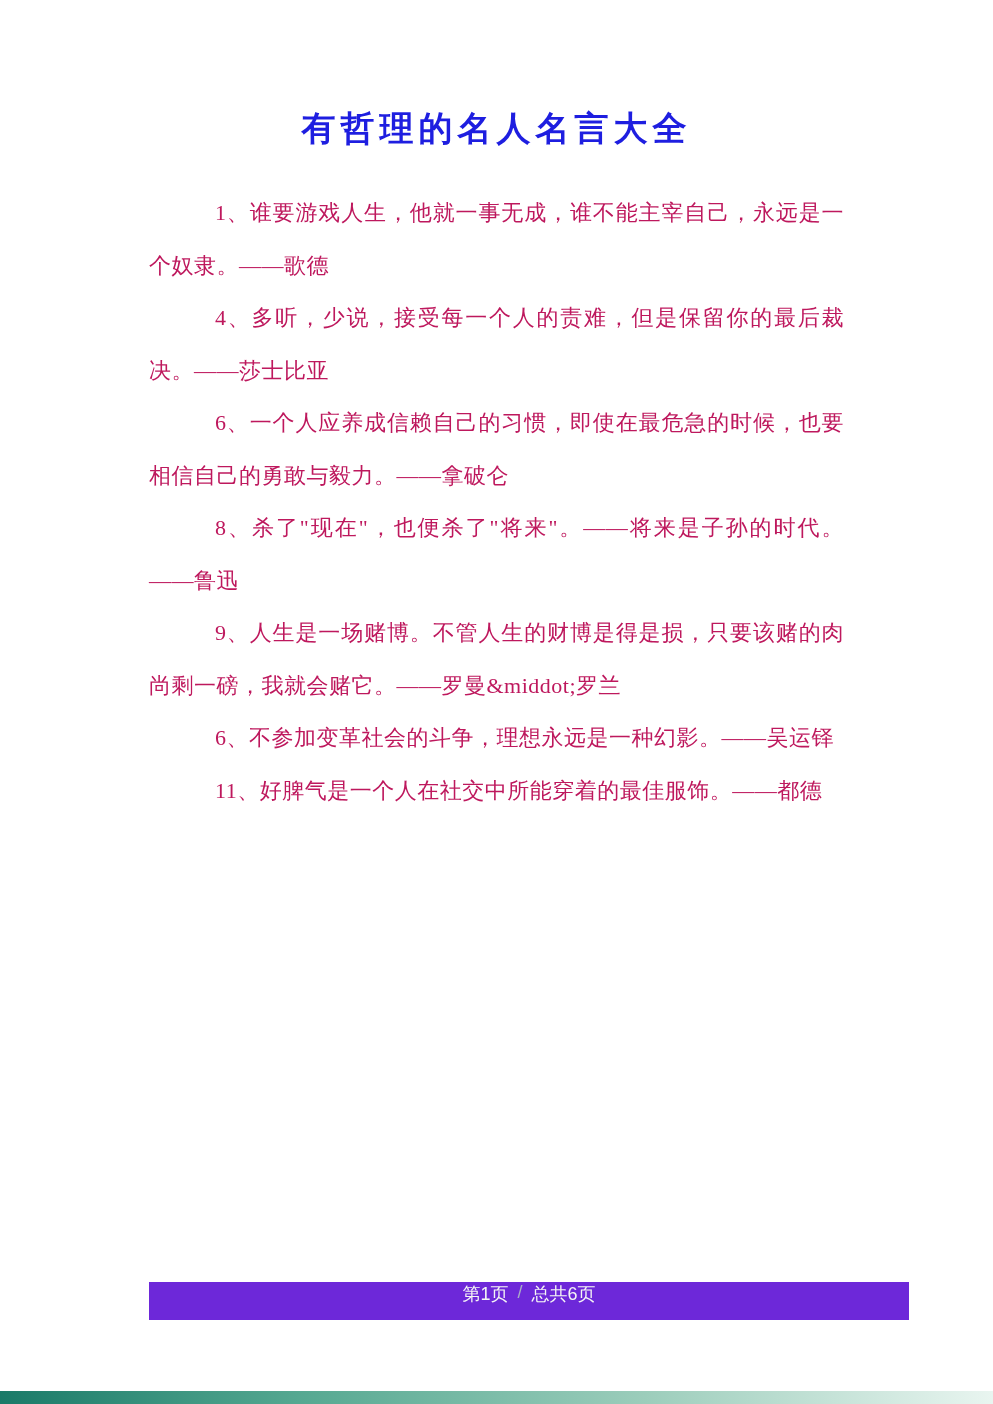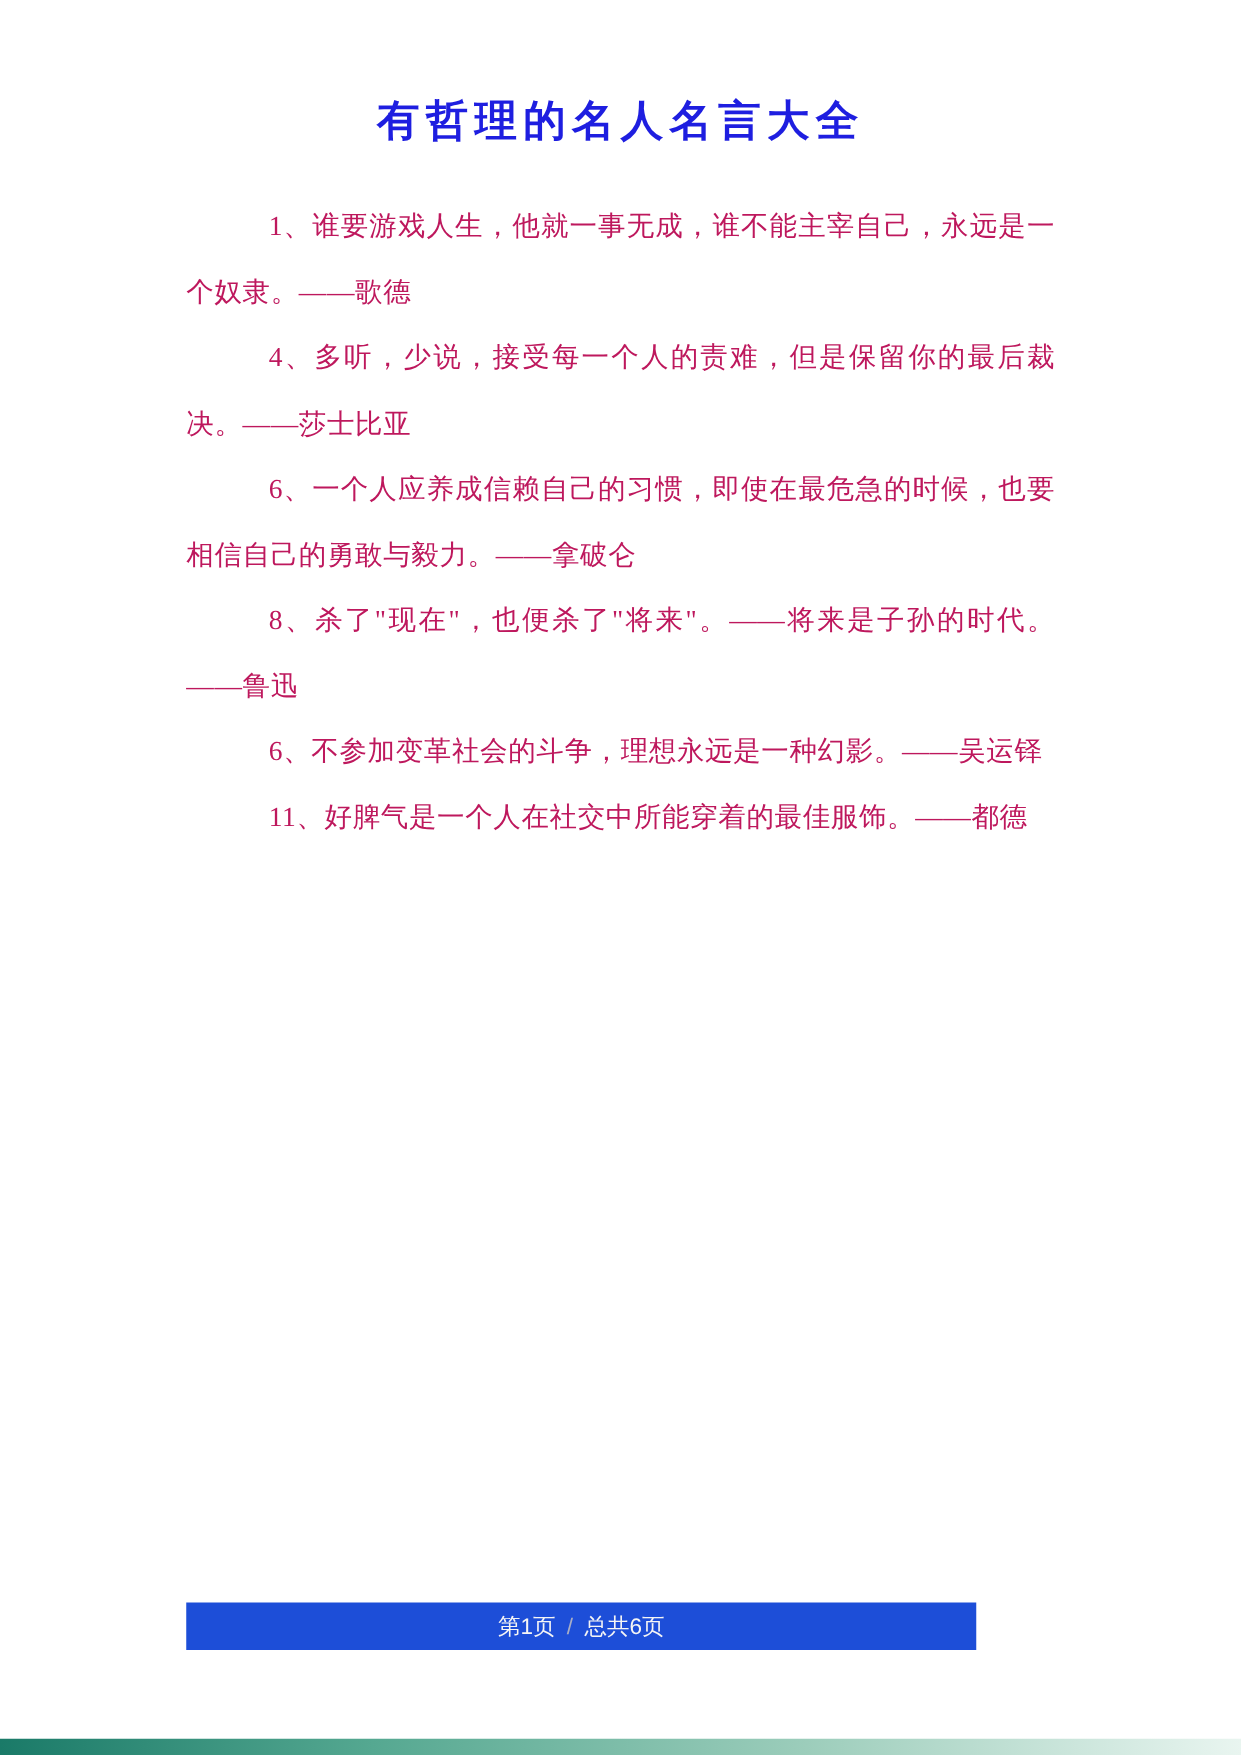--- a/index.html
+++ b/index.html
@@ -12,21 +12,21 @@
     font-family: "Liberation Serif", "DejaVu Serif", serif;
     color: #000000;
   }
   .page {
     width: 993px;
     height: 1404px;
     position: relative;
   }
   .page-title {
     margin: 0;
-    padding-top: 74px;
+    padding-top: 106px;
     text-align: center;
     font-size: 34px;
     font-weight: bold;
     letter-spacing: 5px;
     color: #1e1ee0;
     font-family: "Liberation Sans", "DejaVu Sans", sans-serif;
   }
   .content {
     width: 695px;
     margin: 35px auto 0 auto;
@@ -37,25 +37,25 @@
     line-height: 52.5px;
     text-indent: 66px;
     text-align: justify;
     letter-spacing: 0.5px;
     color: #be185d;
   }
   .footer-bar {
     position: absolute;
     left: 149px;
     top: 1282px;
-    width: 632px;
+    width: 760px;
     height: 38px;
-    background: #1d4ed8;
+    background: #6d28d9;
     display: flex;
-    align-items: center;
+    align-items: flex-start;
     justify-content: center;
     gap: 9px;
     font-size: 18px;
     color: #f5f5f5;
     font-family: "Liberation Sans", "DejaVu Sans", sans-serif;
   }
   .footer-bar .sep {
     color: #a9aec6;
   }
   .bottom-strip {
@@ -73,20 +73,21 @@
 <div class="page">
 
   <h1 class="page-title">有哲理的名人名言大全</h1>
 
   <div class="content">
 
   <p class="quote">1、谁要游戏人生，他就一事无成，谁不能主宰自己，永远是一个奴隶。——歌德</p>
       <p class="quote">4、多听，少说，接受每一个人的责难，但是保留你的最后裁决。——莎士比亚</p>
       <p class="quote">6、一个人应养成信赖自己的习惯，即使在最危急的时候，也要相信自己的勇敢与毅力。——拿破仑</p>
       <p class="quote">8、杀了"现在"，也便杀了"将来"。——将来是子孙的时代。——鲁迅</p>
+      <p class="quote">9、人生是一场赌博。不管人生的财博是得是损，只要该赌的肉尚剩一磅，我就会赌它。——罗曼&amp;middot;罗兰</p>
       <p class="quote">6、不参加变革社会的斗争，理想永远是一种幻影。——吴运铎</p>
       <p class="quote">11、好脾气是一个人在社交中所能穿着的最佳服饰。——都德</p>
     </div>
 
   <div class="footer-bar">
     <span>第1页</span>
     <span class="sep">/</span>
     <span>总共6页</span>
   </div>
 

